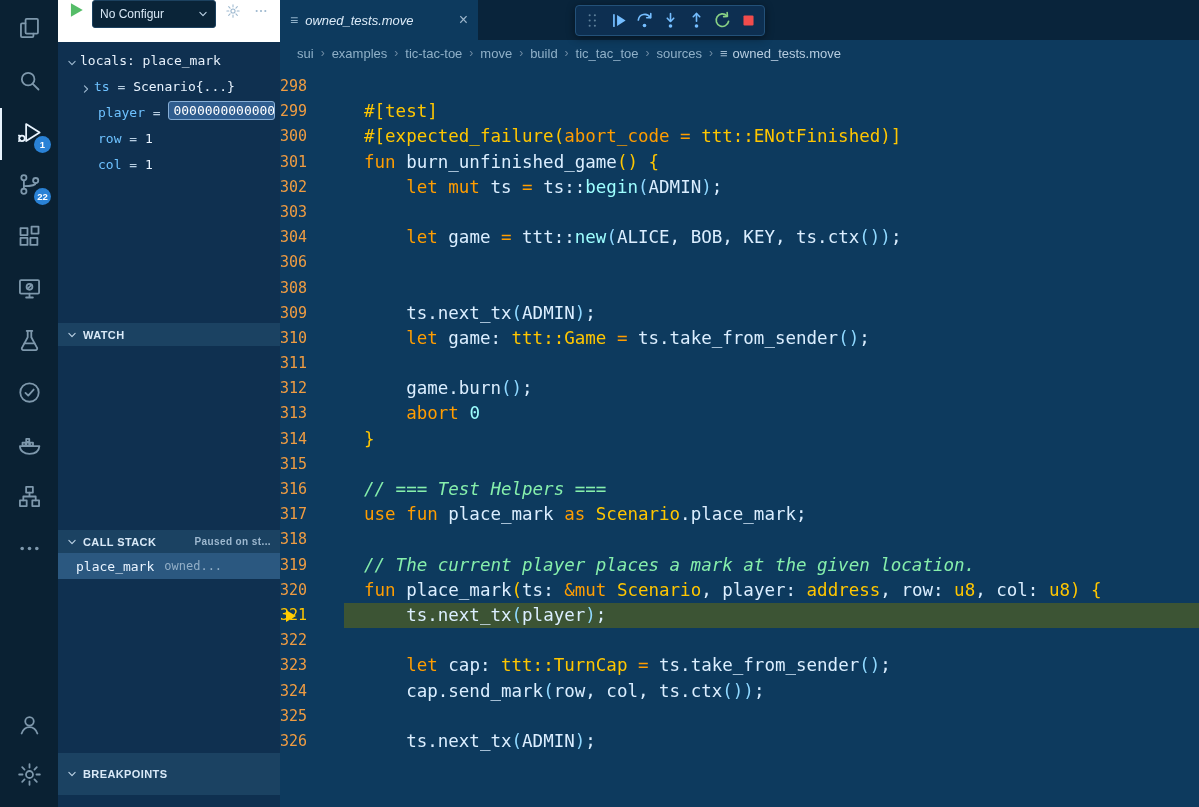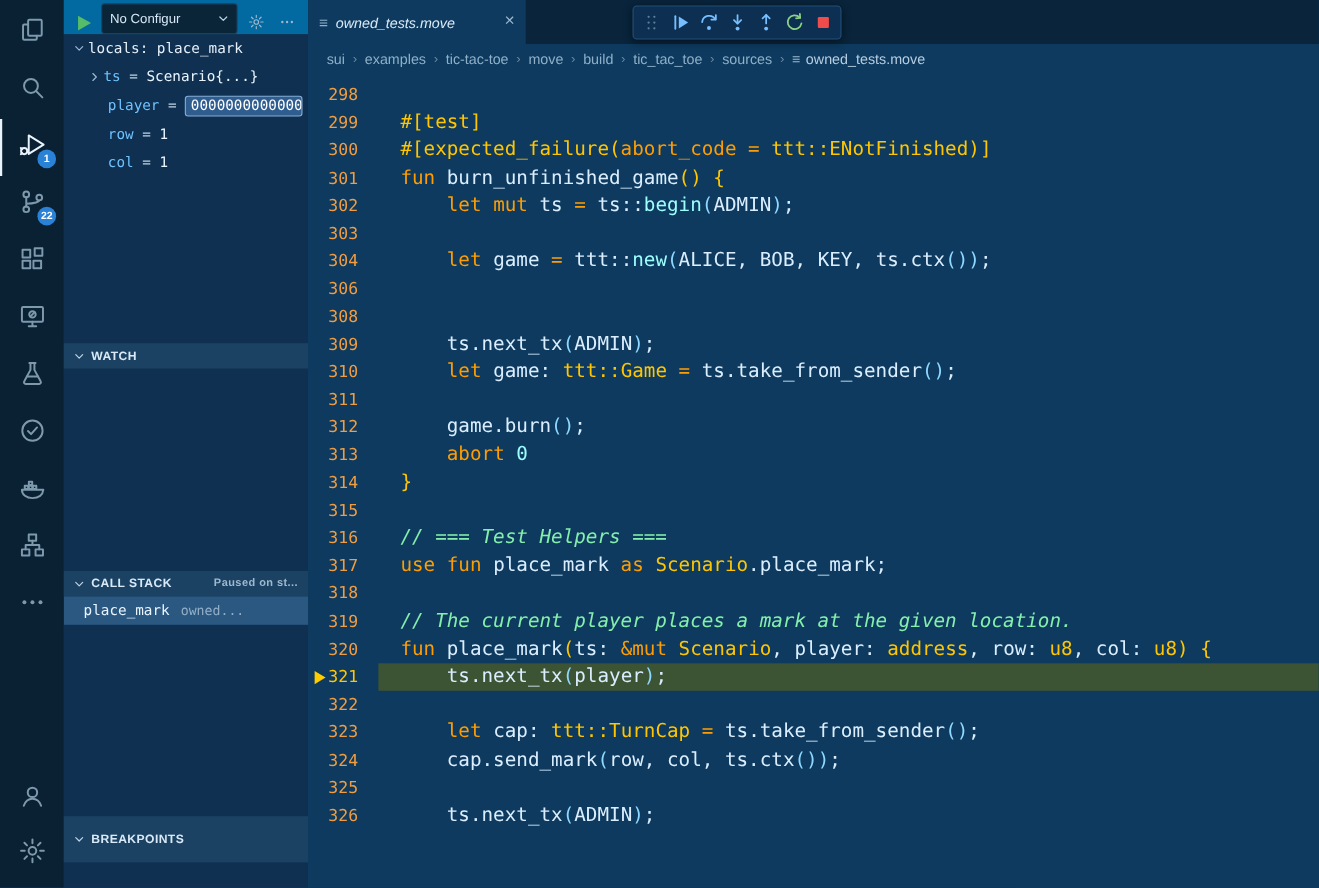--- a/index.html
+++ b/index.html
@@ -10,39 +10,39 @@
   .activitybar{width:58px;background:#0a2133;display:flex;flex-direction:column;justify-content:space-between;padding:4px 0 6px;box-sizing:border-box;flex-shrink:0}
   .ab-group{display:flex;flex-direction:column;align-items:center}
   .ab-item{width:58px;height:52px;display:flex;align-items:center;justify-content:center;position:relative;color:#7e98ac;cursor:pointer}
   .ab-item.bottom{height:50px}
   .ab-item.active{color:#e8f3fd;box-shadow:inset 2px 0 0 #e8f3fd}
   .ab-item svg{width:27px;height:27px;fill:none;stroke:currentColor;stroke-width:1.6;stroke-linecap:round;stroke-linejoin:round}
   .ab-badge{position:absolute;right:7px;bottom:7px;min-width:17px;height:17px;border-radius:10px;background:#2a82d6;color:#fff;font-size:9.5px;font-weight:bold;display:flex;align-items:center;justify-content:center;padding:0 3px;box-sizing:border-box}
 
   
   .sidebar{width:222px;background:#0f3050;display:flex;flex-direction:column;color:#d7e7f5;flex-shrink:0}
-  .side-top{height:31px;background:#0369a1;display:flex;align-items:flex-end;padding:0 8px;gap:6px;box-sizing:border-box;flex-shrink:0}
+  .side-top{height:42px;background:#ffffff;display:flex;align-items:flex-start;padding:0 8px;gap:6px;box-sizing:border-box;flex-shrink:0}
   .play-btn{width:20px;height:20px;display:flex;align-items:center;justify-content:center;cursor:pointer}
   .config-pill{flex:1;height:26px;background:#0a2438;border:1px solid #1c415f;border-radius:3px;display:flex;align-items:center;padding:0 7px;font-size:12px;color:#d7e7f5;gap:4px;cursor:pointer;min-width:0}
   .config-lbl{flex:1;overflow:hidden;white-space:nowrap}
   .side-icon{color:#9db8cf;display:flex;align-items:center;justify-content:center;width:22px;height:22px;cursor:pointer}
   .side-icon svg{width:16px;height:16px;fill:none;stroke:currentColor;stroke-width:1.6;stroke-linecap:round;stroke-linejoin:round}
   .chevron-svg{display:inline-flex;color:#bcd2e5}
   .chevron-svg svg{width:10px;height:10px;fill:none;stroke:currentColor;stroke-width:1.8;stroke-linecap:round;stroke-linejoin:round}
 
   .sec-h{height:23px;background:#1b4262;display:flex;align-items:center;padding:0 9px;gap:6px;font-size:11px;font-weight:bold;letter-spacing:.4px;color:#d9e9f7;box-sizing:border-box;flex-shrink:0;cursor:pointer}
   .sec-h.tall{height:42px}
   .sec-status{margin-left:auto;font-size:10px;font-weight:bold;color:#9db8cf;white-space:nowrap;overflow:hidden}
 
   .pane{overflow:hidden;font-family:"DejaVu Sans Mono",monospace;font-size:13px}
   #vars-pane{height:281px}
   #watch-pane{height:184px}
   #stack-pane{height:200px}
 
-  .var-row{height:26px;display:flex;align-items:center;white-space:nowrap;box-sizing:border-box;cursor:pointer}
+  .var-row{height:26px;display:flex;align-items:flex-end;white-space:nowrap;box-sizing:border-box;cursor:pointer}
   .tw{width:16px;display:flex;align-items:center;justify-content:center;flex-shrink:0;color:#9db8cf}
   .scope-name{color:#e6f0fb}
   .var-name{color:#6ec2ff}
   .var-eq{color:#b9cfe2;white-space:pre}
   .var-val{color:#e9f4ff}
   .val-box{flex:1;margin-right:5px;background:#2f5d8f;border:1px solid #86aed6;border-radius:3px;color:#ffffff;padding:0 4px;height:19px;line-height:18px;overflow:hidden;box-sizing:border-box}
 
   .stack-row{height:26px;display:flex;align-items:center;padding:0 8px 0 18px;white-space:nowrap;gap:10px;cursor:pointer}
   .stack-row.selected{background:#2b5880}
   .stack-fn{color:#e9f4ff}
@@ -65,21 +65,21 @@
   .dt-stop{color:#f14c4c}
 
   .breadcrumbs{height:26px;display:flex;align-items:center;padding-left:17px;font-size:13px;color:#8fb0c8;gap:7px;flex-shrink:0;white-space:nowrap}
   .bc-item{cursor:pointer}
   .bc-item.last{color:#b7cde0;display:flex;align-items:center;gap:5px}
   .bc-sep{color:#6d8aa3;font-size:12px}
   .bc-file-icon{color:#9db8cf;font-size:13px}
 
   .code{flex:1;overflow:hidden;padding-top:8px;font-family:"DejaVu Sans Mono",monospace;font-size:17.5px;line-height:25.2px}
   .cline{display:flex;height:25.2px;align-items:center}
-  .gut{width:64px;flex-shrink:0;text-align:center;color:#ef9c42;font-size:15px;position:relative;cursor:pointer}
+  .gut{width:64px;flex-shrink:0;text-align:left;color:#ef9c42;font-size:15px;position:relative;cursor:pointer}
   .frame-arrow{position:absolute;left:6px;top:50%;transform:translateY(-50%);width:0;height:0;border-left:10px solid #ffcc00;border-top:6px solid transparent;border-bottom:6px solid transparent}
   .ltext{flex:1;padding-left:20px;white-space:pre;min-width:0;cursor:text}
   .cline.current .ltext{background:#3c5434}
   .cline.current .gut{color:#ffc600}
 
   .tk-k{color:#ff9d00}
   .tk-t{color:#ffc600}
   .tk-a{color:#ffc600}
   .tk-p{color:#dbeeff}
   .tk-c{color:#9effff}

